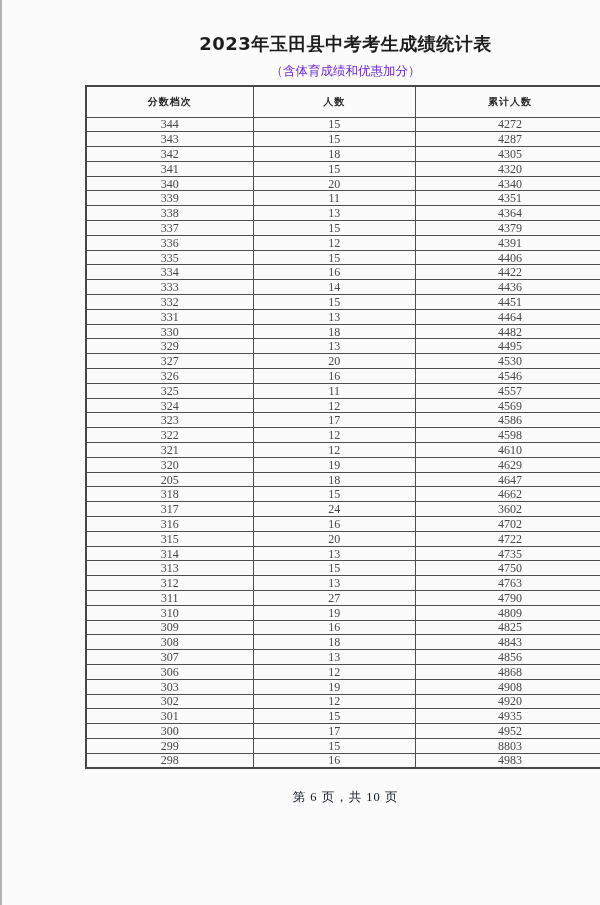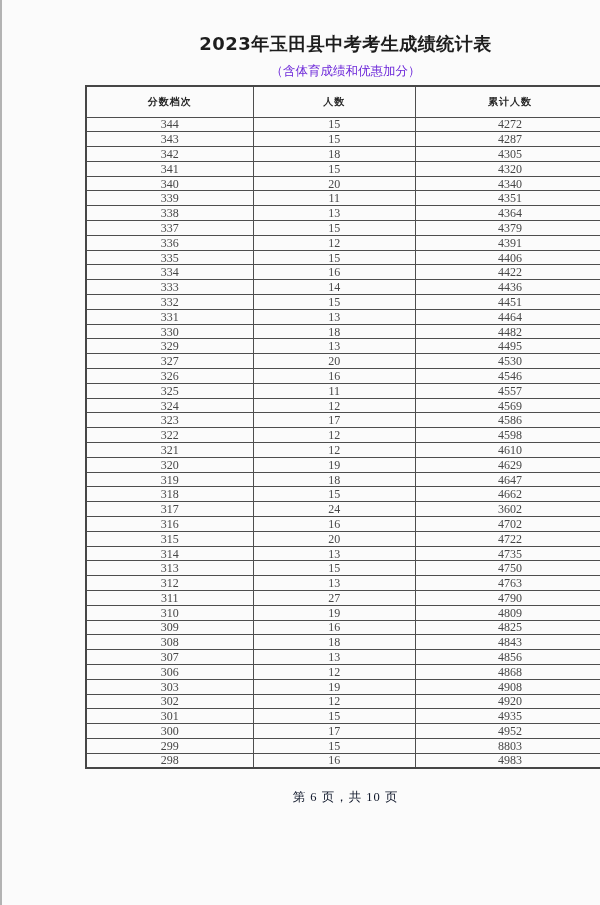--- a/index.html
+++ b/index.html
@@ -244,21 +244,21 @@
           <td>4610</td>
         </tr>
 
         <tr>
           <td>320</td>
           <td>19</td>
           <td>4629</td>
         </tr>
 
         <tr>
-          <td>319</td>
+          <td>205</td>
           <td>18</td>
           <td>4647</td>
         </tr>
 
         <tr>
           <td>318</td>
           <td>15</td>
           <td>4662</td>
         </tr>
 

